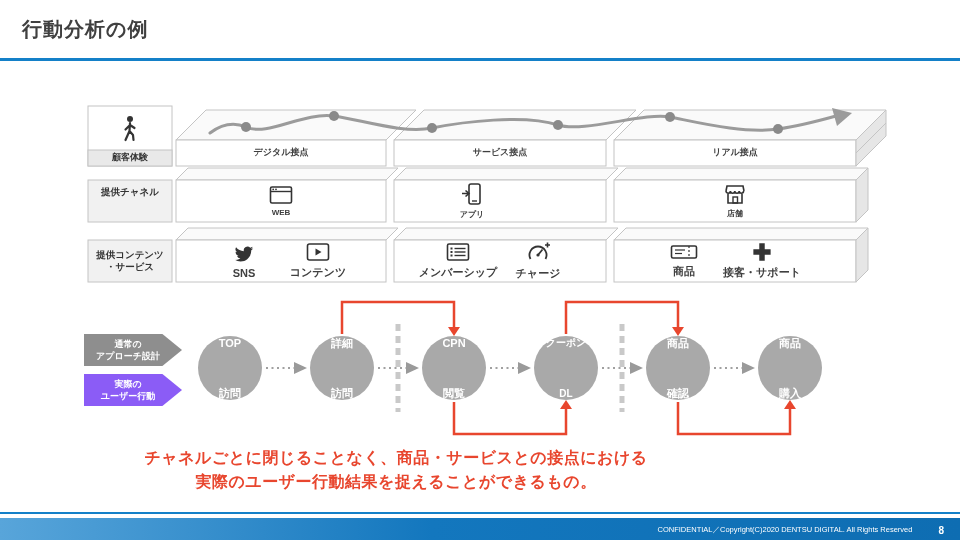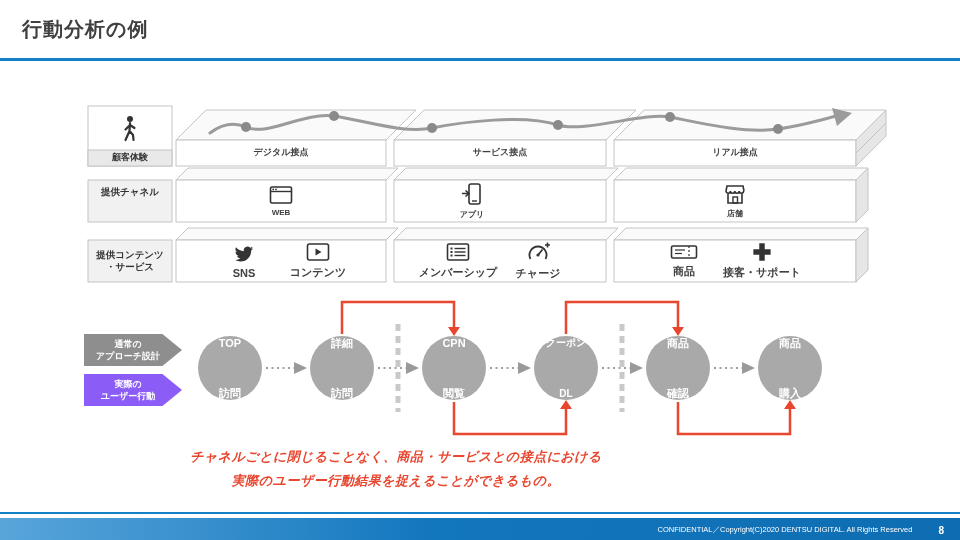--- a/index.html
+++ b/index.html
@@ -29,21 +29,21 @@
   
   .legend-arrow{width:98px; height:32px; clip-path:polygon(0 0,80% 0,100% 50%,80% 100%,0 100%);
     display:flex; flex-direction:column; align-items:center; justify-content:center;
     color:#fff; font-size:9px; font-weight:bold; line-height:1.35; text-align:center; padding-right:10px; box-sizing:border-box;}
   .legend-gray{left:84px; top:334px; background:#8E8E8E;}
   .legend-red{left:84px; top:374px; background:#8b5cf6;}
   .step-circle{top:336px; width:64px; height:64px; border-radius:50%; background:#A9A9A9;
     color:#fff; display:flex; flex-direction:column; align-items:center; justify-content:space-between;
     font-weight:bold; font-size:11px; line-height:1.3; text-align:center;}
   
-  .caption{left:0; width:792px; text-align:center; color:#E8462E; font-weight:bold; font-size:13px; letter-spacing:0.5px;font-style:italic;}
+  .caption{left:0; width:792px; text-align:center; color:#E8462E; font-weight:bold; font-size:16px; letter-spacing:0.5px;}
   .caption1{top:448px;} .caption2{top:472px;}
   
   .footer-rule{left:0; top:512px; width:960px; height:2px; background:#1480C8;}
   .footer-bar{left:0; top:518px; width:960px; height:22px;
     background:linear-gradient(90deg,#58A5DA 0%,#1377BE 45%,#0E6DB2 100%);
     display:flex; align-items:center; justify-content:flex-end; box-sizing:border-box; padding:12px 16px; color:#fff;}
   .footer-copy{font-size:7.5px;}
   .footer-page{font-size:10px; font-weight:bold; margin-left:26px;}
   .icon{display:flex; align-items:center; justify-content:center;}
 </style>

